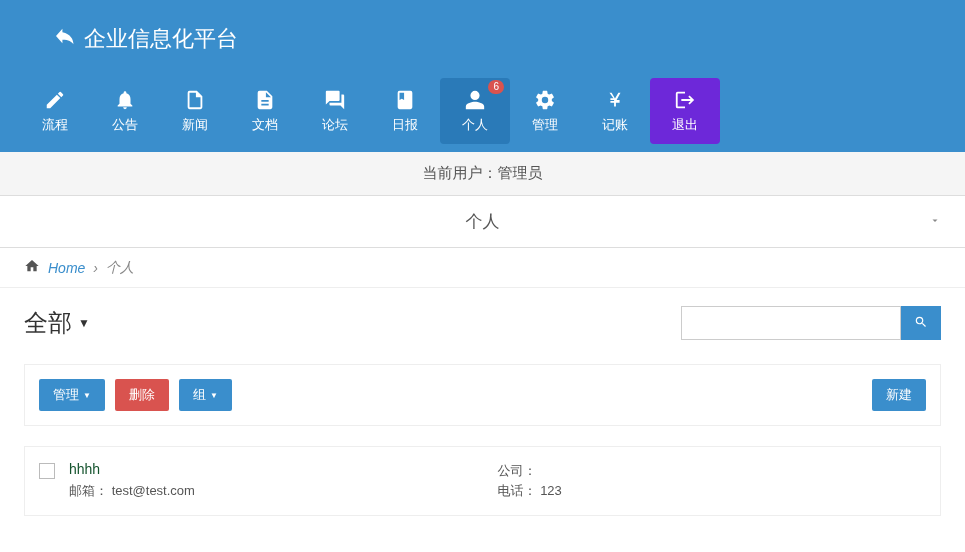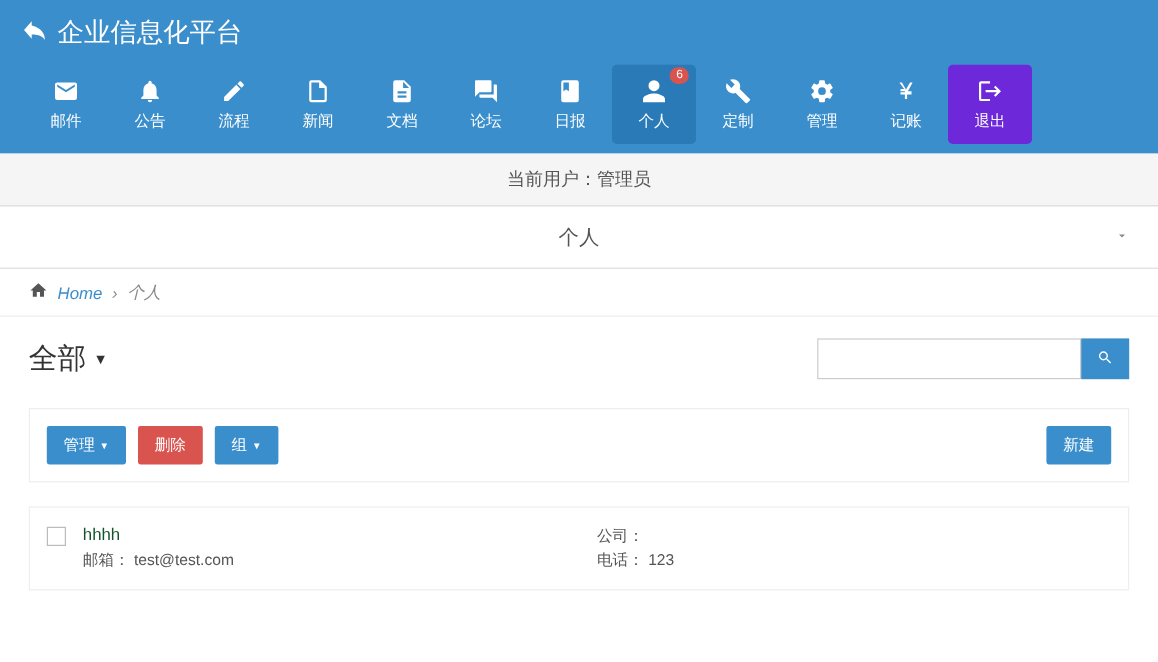--- a/index.html
+++ b/index.html
@@ -1,19 +1,19 @@
 <!DOCTYPE html>
 <html><head>
   <meta charset="utf-8">
   <style>
     * { margin: 0; padding: 0; box-sizing: border-box; }
     body { font-family: "Microsoft YaHei", Arial, sans-serif; background: #fff; font-size: 14px; color: #333; }
     
     .header { background: #3a8ecc; color: #fff; }
-    .title-bar { padding: 12px 20px; font-size: 22px; display: flex; align-items: flex-end; }
+    .title-bar { padding: 24px 20px; font-size: 22px; display: flex; align-items: center; margin-left: 36px; }
     .title-bar .leaf { margin-right: 6px; }
     
     .nav-bar { display: flex; padding: 0 20px 8px 20px; gap: 0; }
     .nav-item { display: flex; flex-direction: column; align-items: center; justify-content: center; padding: 10px 18px; cursor: pointer; position: relative; min-width: 70px; border-radius: 4px; }
     .nav-item.active { background: #2a7ab8; }
     .nav-item.exit { background: #6d28d9; margin-left: 0; }
     .nav-icon { font-size: 20px; margin-bottom: 4px; height: 24px; display: flex; align-items: center; justify-content: center; }
     .nav-label { font-size: 13px; }
     .badge { position: absolute; top: 2px; right: 6px; background: #d9534f; color: #fff; border-radius: 10px; font-size: 10px; padding: 0 5px; line-height: 14px; min-width: 14px; text-align: center; }
     
@@ -60,40 +60,32 @@
       <svg width="22" height="22" viewBox="0 0 24 24">
           <path d="M17 8C8 10 5 16 5 21c2-3 5-5 12-5v4l7-8-7-8v4z" transform="scale(-1,1) translate(-24,0)"></path>
         </svg>
     </span>
     <span>企业信息化平台</span>
   </div>
   <div class="nav-bar" id="nav-bar">
       <div class="nav-item">
         <span class="nav-icon">
           <svg width="22" height="22" viewBox="0 0 24 24">
-            <path d="M20 4H4a2 2 0 0 0-2 2v12a2 2 0 0 0 2 2h16a2 2 0 0 0 2-2V6a2 2 0 0 0-2-2zm0 4l-8 5-8-5V6l8 5 8-5v2z"></path>
-          </svg>
-        </span>
-        <span class="nav-label">邮件</span>
+            <path d="M3 17.25V21h3.75L17.81 9.94l-3.75-3.75L3 17.25zM20.71 7.04a1 1 0 0 0 0-1.41l-2.34-2.34a1 1 0 0 0-1.41 0L15.13 5.13l3.75 3.75 1.83-1.84z"></path>
+          </svg>
+        </span>
+        <span class="nav-label">流程</span>
       </div>
       <div class="nav-item">
         <span class="nav-icon">
           <svg width="22" height="22" viewBox="0 0 24 24">
             <path d="M12 22a2 2 0 0 0 2-2h-4a2 2 0 0 0 2 2zm6-6V11c0-3.07-1.64-5.64-4.5-6.32V4a1.5 1.5 0 0 0-3 0v.68C7.63 5.36 6 7.92 6 11v5l-2 2v1h16v-1l-2-2z"></path>
           </svg>
         </span>
         <span class="nav-label">公告</span>
-      </div>
-      <div class="nav-item">
-        <span class="nav-icon">
-          <svg width="22" height="22" viewBox="0 0 24 24">
-            <path d="M3 17.25V21h3.75L17.81 9.94l-3.75-3.75L3 17.25zM20.71 7.04a1 1 0 0 0 0-1.41l-2.34-2.34a1 1 0 0 0-1.41 0L15.13 5.13l3.75 3.75 1.83-1.84z"></path>
-          </svg>
-        </span>
-        <span class="nav-label">流程</span>
       </div>
       <div class="nav-item">
         <span class="nav-icon">
           <svg width="22" height="22" viewBox="0 0 24 24">
             <path d="M14 2H6a2 2 0 0 0-2 2v16a2 2 0 0 0 2 2h12a2 2 0 0 0 2-2V8l-6-6zM6 20V4h7v5h5v11H6z"></path>
           </svg>
         </span>
         <span class="nav-label">新闻</span>
       </div>
       <div class="nav-item">
@@ -121,28 +113,20 @@
         <span class="nav-label">日报</span>
       </div>
       <div class="nav-item active">
         <span class="badge">6</span>
         <span class="nav-icon">
           <svg width="22" height="22" viewBox="0 0 24 24">
             <path d="M12 12a5 5 0 1 0-5-5 5 5 0 0 0 5 5zm0 2c-3.33 0-10 1.67-10 5v3h20v-3c0-3.33-6.67-5-10-5z"></path>
           </svg>
         </span>
         <span class="nav-label">个人</span>
-      </div>
-      <div class="nav-item">
-        <span class="nav-icon">
-          <svg width="22" height="22" viewBox="0 0 24 24">
-            <path d="M22.7 19l-9.1-9.1c.9-2.3.4-5-1.5-6.9-2-2-5-2.4-7.4-1.3l4.3 4.3-3 3-4.3-4.3C.6 7.1 1 10.1 3 12.1c1.9 1.9 4.6 2.4 6.9 1.5l9.1 9.1c.4.4 1 .4 1.4 0l2.3-2.3c.5-.4.5-1.1 0-1.4z"></path>
-          </svg>
-        </span>
-        <span class="nav-label">定制</span>
       </div>
       <div class="nav-item">
         <span class="nav-icon">
           <svg width="22" height="22" viewBox="0 0 24 24">
             <path d="M19.43 12.98c.04-.32.07-.64.07-.98s-.03-.66-.07-.98l2.11-1.65a.5.5 0 0 0 .12-.64l-2-3.46a.5.5 0 0 0-.61-.22l-2.49 1a7.03 7.03 0 0 0-1.69-.98l-.38-2.65A.49.49 0 0 0 14 2h-4a.49.49 0 0 0-.49.42l-.38 2.65c-.61.25-1.17.59-1.69.98l-2.49-1a.5.5 0 0 0-.61.22l-2 3.46a.5.5 0 0 0 .12.64l2.11 1.65c-.04.32-.07.65-.07.98s.03.66.07.98l-2.11 1.65a.5.5 0 0 0-.12.64l2 3.46a.5.5 0 0 0 .61.22l2.49-1c.52.39 1.08.73 1.69.98l.38 2.65A.49.49 0 0 0 10 22h4a.49.49 0 0 0 .49-.42l.38-2.65a7.03 7.03 0 0 0 1.69-.98l2.49 1a.5.5 0 0 0 .61-.22l2-3.46a.5.5 0 0 0-.12-.64l-2.11-1.65zM12 15.5A3.5 3.5 0 1 1 15.5 12 3.5 3.5 0 0 1 12 15.5z"></path>
           </svg>
         </span>
         <span class="nav-label">管理</span>
       </div>
       <div class="nav-item">

